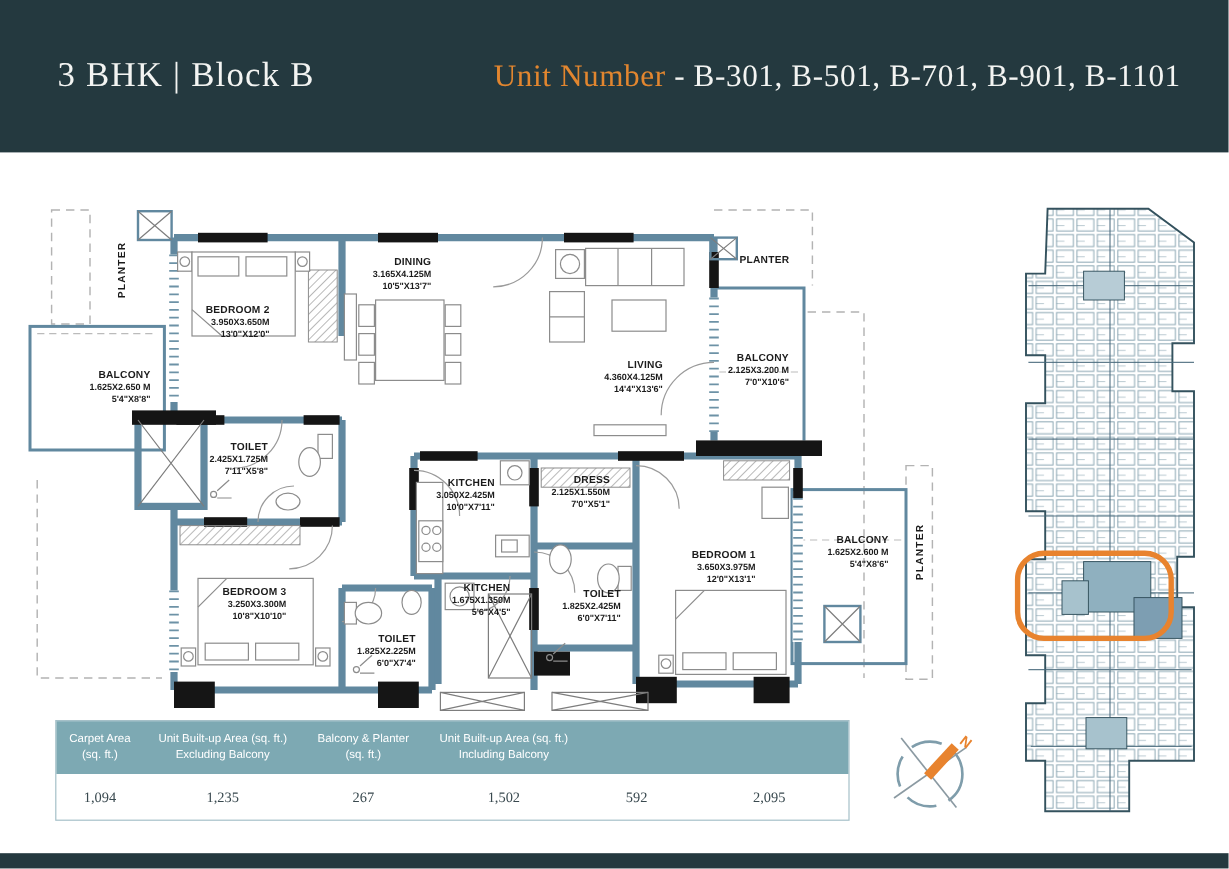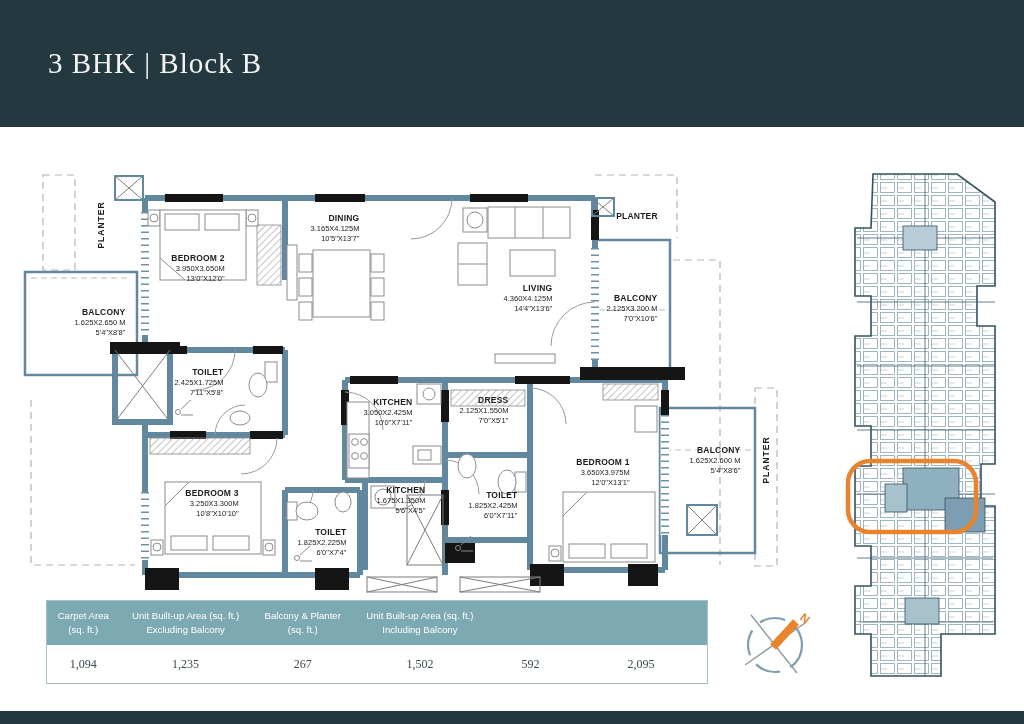--- a/index.html
+++ b/index.html
@@ -10,21 +10,21 @@
        display:flex;align-items:center;justify-content:space-between;box-sizing:border-box;
        padding:0 40px 0 48px;}
   #hdr .title{font-family:"Liberation Serif",serif;font-weight:400;font-size:29px;color:#f3f4f2;
        letter-spacing:1px;}
   #hdr .unitline{font-family:"Liberation Serif",serif;font-size:26px;color:#f3f4f2;letter-spacing:.5px;}
   #hdr .unitline .accent{color:#e2862f;}
   
   .rlabel{position:absolute;transform:translate(-50%,-50%);text-align:right;color:#1b1b1b;
           line-height:1.3;white-space:nowrap;z-index:5;}
   .rlabel .rname{font-size:8.5px;font-weight:bold;letter-spacing:.2px;}
-  .rlabel .rdim{font-size:7.5px;font-weight:normal;}
+  .rlabel .rdim{font-size:7.5px;font-weight:bold;}
   .rlabel.vert{writing-mode:vertical-rl;transform:translate(-50%,-50%) rotate(180deg);}
   .rlabel.vert .rname{letter-spacing:1px;}
   
   #areatable{position:absolute;left:46px;top:600px;width:662px;border:1px solid #a5c0c8;
              box-sizing:border-box;background:#fff;}
   .trow{display:flex;width:100%;}
   .thead{background:#7da9b3;color:#ffffff;}
   .tcell{box-sizing:border-box;padding:15px 4px;text-align:center;display:flex;flex-direction:column;
          justify-content:center;}
   .thead .tcell{font-size:9.6px;line-height:1.45;height:44px;}
@@ -34,20 +34,23 @@
   #ftr{position:absolute;left:0;bottom:0;width:1024px;height:13px;background:#24393f;}
   svg{display:block;}
 </style>
 </head>
 <body>
 
 <div id="page">
 
   <div id="hdr">
     <div class="title">3 BHK | Block B</div>
+    <div class="unitline">
+      <span class="accent">Unit Number</span><span> - B-301, B-501, B-701, B-901, B-1101</span>
+    </div>
   </div>
 
   <svg style="position:absolute;left:15px;top:150px;z-index:1;" width="790" height="445" viewBox="0 0 790 445">
     <defs>
       <pattern id="hatch" width="5" height="5" patternTransform="rotate(45)" patternUnits="userSpaceOnUse">
         <line x1="0" y1="0" x2="0" y2="5" stroke="#8a8a8a" stroke-width="1"></line>
       </pattern>
     </defs>
 
     <g stroke="#b3b3b3" stroke-width="1.2" fill="none" stroke-dasharray="7 5">
@@ -279,21 +282,21 @@
   <div class="rlabel" style="left:198px;top:268px">
     <div class="rname">BEDROOM 2</div>
     <div class="rdim">3.950X3.650M</div>
     <div class="rdim">13'0"X12'0"</div>
   </div>
   <div class="rlabel" style="left:335px;top:228px">
     <div class="rname">DINING</div>
     <div class="rdim">3.165X4.125M</div>
     <div class="rdim">10'5"X13'7"</div>
   </div>
-  <div class="rlabel" style="left:528px;top:298px">
+  <div class="rlabel" style="left:528px;top:314px">
     <div class="rname">LIVING</div>
     <div class="rdim">4.360X4.125M</div>
     <div class="rdim">14'4"X13'6"</div>
   </div>
   <div class="rlabel" style="left:637px;top:217px">
     <div class="rname">PLANTER</div>
   </div>
   <div class="rlabel" style="left:100px;top:322px">
     <div class="rname">BALCONY</div>
     <div class="rdim">1.625X2.650 M</div>

